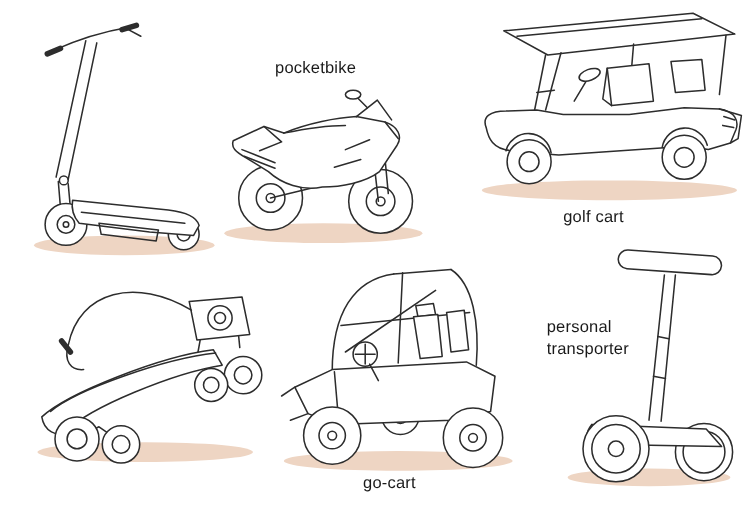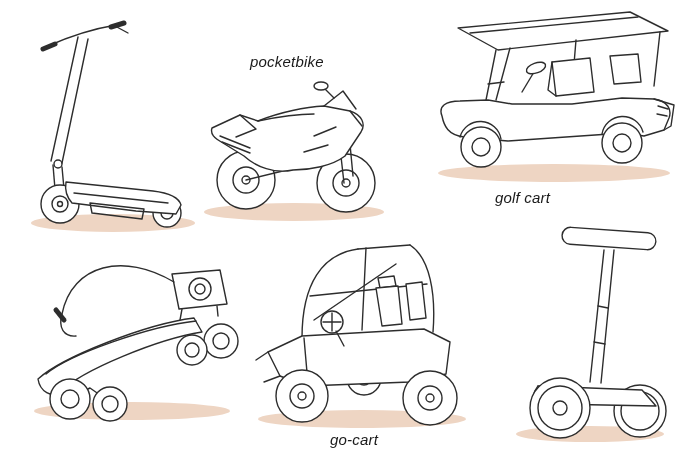--- a/index.html
+++ b/index.html
@@ -14,21 +14,20 @@
     position:relative;
     width:680px;height:459px;
     background:var(--bg);
     overflow:hidden;
     font-family:"Liberation Sans", sans-serif;
   }
   .fig{position:absolute;}
   .fig svg{display:block;width:100%;height:100%;}
   .label{
     position:absolute;
-    font-style:italic;
     font-size:15px;
     line-height:1.3;
     color:var(--label);
     white-space:nowrap;
     letter-spacing:.2px;
   }
   .label.wrap{white-space:normal;width:88px;}
   
   .ln{fill:none;stroke:var(--line);stroke-width:1.4;stroke-linecap:round;stroke-linejoin:round;}
   .fw{fill:#fff;stroke:var(--line);stroke-width:1.4;stroke-linecap:round;stroke-linejoin:round;}
@@ -230,19 +229,20 @@
         <path class="ln" d="M110 28 L97 161"></path>
         <path class="ln" d="M90 120 L101 122 M94 84 L104 86"></path>
         <rect class="fw" x="58" y="8" width="94" height="17" rx="8.5" transform="rotate(4 105 16)"></rect>
       </g>
     </svg>
   </div>
 
 
   <div class="label" style="left:250px;top:52px">pocketbike</div>
 
-  <div class="label" style="left:495px;top:188px">golf cart</div>
+  <div class="label" style="left:512px;top:188px">golf cart</div>
 
 
   <div class="label" style="left:330px;top:430px">go-cart</div>
 
+  <div class="label wrap" style="left:497px;top:288px">personal transporter</div>
 
 </div>
 
 </body></html>

